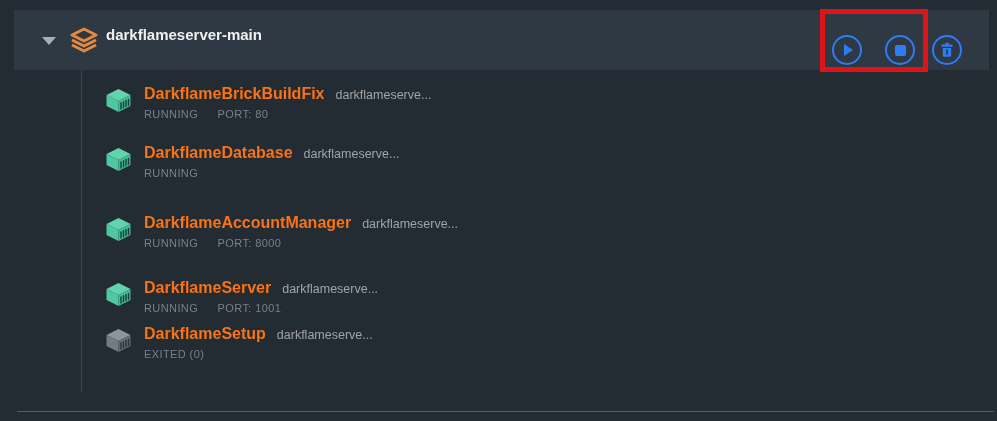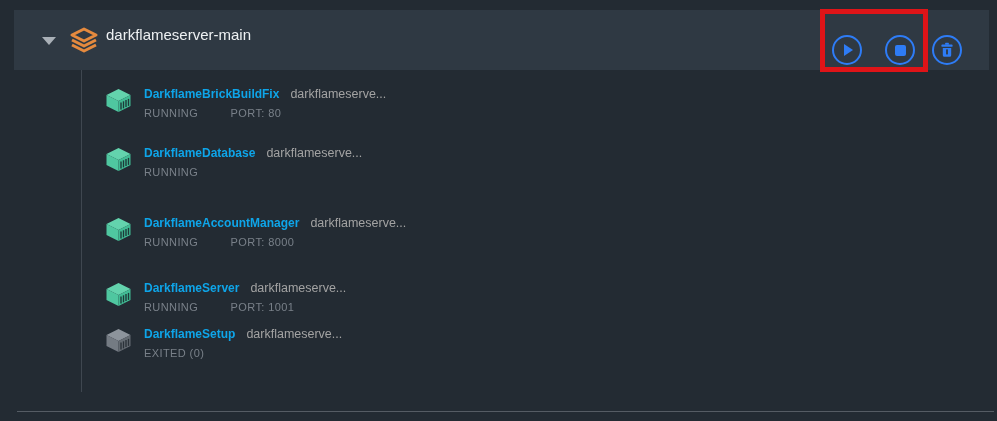--- a/index.html
+++ b/index.html
@@ -13,21 +13,21 @@
     position:absolute;left:14px;top:10px;width:975px;height:60px;
     background:#2f3943;
   }
   .chevron{
     position:absolute;left:28px;top:27px;width:0;height:0;
     border-left:7px solid transparent;border-right:7px solid transparent;
     border-top:8px solid #a9b0b7;
   }
   .stack-icon{position:absolute;left:55px;top:17px;}
   .header-text{position:absolute;left:92px;top:15px;}
-  .stack-title{font-size:15px;font-weight:400;color:#eef1f3;line-height:19px;}
+  .stack-title{font-size:15px;font-weight:700;color:#eef1f3;line-height:19px;}
   .stack-sub{font-size:10px;font-weight:700;color:#828a93;letter-spacing:.6px;margin-top:2px;}
   .hbtn{
     position:absolute;top:25px;width:30px;height:30px;border-radius:50%;
     border:2px solid #2e7cf6;box-sizing:border-box;
     display:flex;align-items:center;justify-content:center;
     background:transparent;cursor:pointer;padding:0;
   }
   .hbtn.start{left:818px;}
   .hbtn.stop{left:871px;}
   .hbtn.del{left:918px;}
@@ -39,24 +39,24 @@
   .annotation-box{
     position:absolute;left:820px;top:9px;width:108px;height:63px;
     border:5px solid #df1418;box-sizing:border-box;pointer-events:none;
   }
   
   .tree-line{position:absolute;left:81px;top:70px;width:1px;height:322px;background:#3f4750;}
   .row{position:absolute;left:105px;height:46px;}
   .row .cube{position:absolute;left:0;top:4px;}
   .row .txt{margin-left:39px;}
   .name-line{display:flex;align-items:baseline;line-height:20px;}
-  .c-name{font-size:12px;font-weight:700;color:#0ea5e9;white-space:nowrap;}
+  .c-name{font-size:16px;font-weight:700;color:#f97316;white-space:nowrap;}
   .c-link{font-size:12.5px;color:#a3a3a3;margin-left:11px;white-space:nowrap;cursor:pointer;text-decoration:none;}
   .status-line{margin-top:3px;font-size:11px;color:#798089;letter-spacing:.4px;line-height:13px;}
-  .c-port{margin-left:29px;}
+  .c-port{margin-left:16px;}
   
   .bottom-divider{position:absolute;left:17px;top:411px;width:977px;height:1px;background:#555c64;}
 </style>
 </head>
 <body>
 
 <div class="stack-header">
   <div class="chevron"></div>
 
   <span class="stack-icon">

